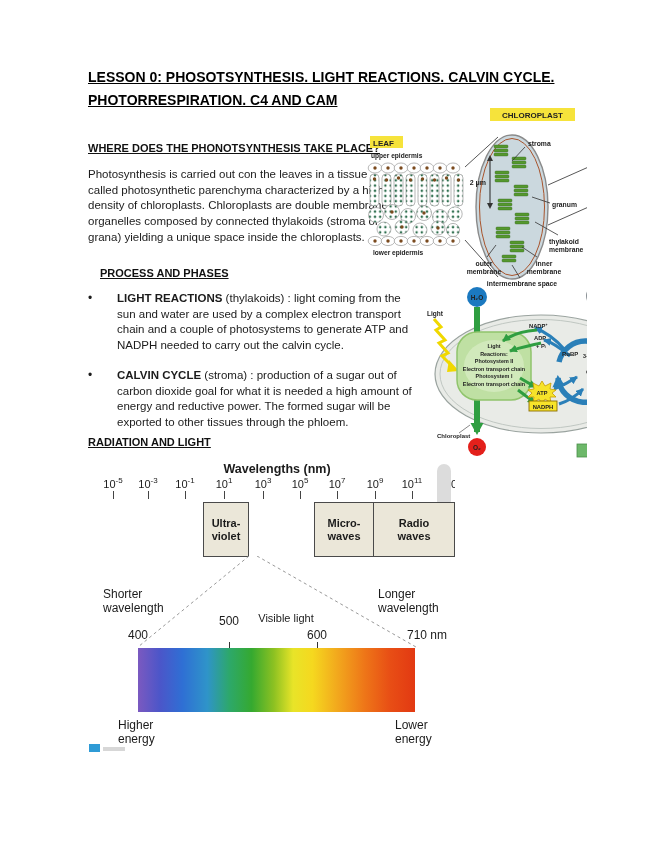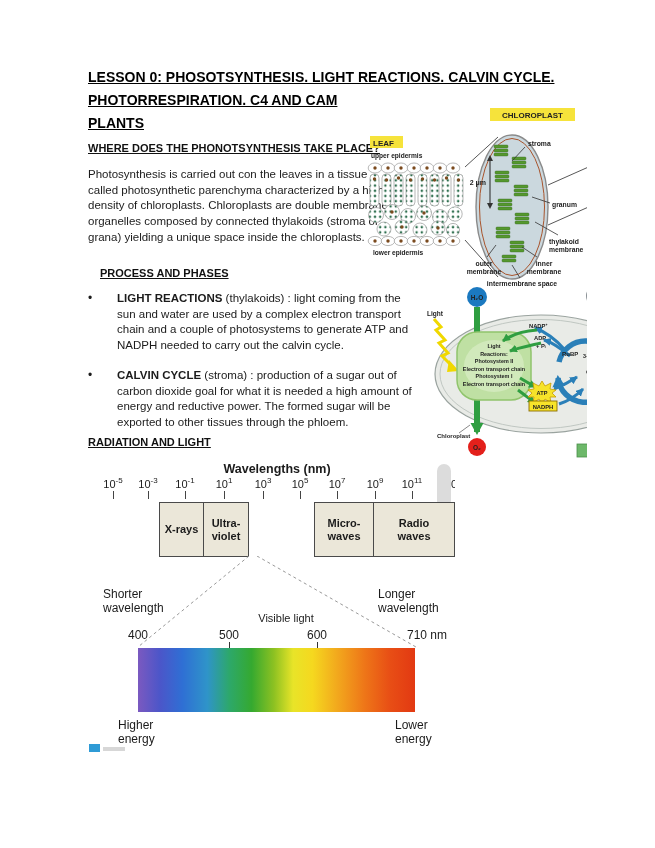--- a/index.html
+++ b/index.html
@@ -34,21 +34,20 @@
   svg text{fill:#222;}
 </style>
 </head>
 <body>
 
 <div class="page">
 
   <div class="abs" style="left:88px;top:66px;width:480px;">
     <div class="title-line">LESSON 0: PHOSOTSYNTHESIS. LIGHT REACTIONS. CALVIN CYCLE.</div>
     <div class="title-line">PHOTORRESPIRATION. C4 AND CAM</div>
-    <div class="title-line">PLANTS</div>
   </div>
 
   <div class="abs h-sub" style="left:88px;top:142px;">WHERE DOES THE PHONOTSYNTHESIS TAKE PLACE?</div>
   <div class="abs body-par" style="left:88px;top:167px;width:303px;">Photosynthesis is carried out con the leaves in a tissue called photosynthetic parenchyma characterized by a high density of chloroplasts. Chloroplasts are double membrane organelles composed by connected thylakoids (stroma or grana) yielding a unique space inside the chloroplasts.</div>
 
   <div class="abs h-sub" style="left:100px;top:267px;">PROCESS AND PHASES</div>
 
   <div class="abs" style="left:88px;top:291px;width:330px;">
     <div class="bullet-item">
       <div class="bullet-marker">•</div>
@@ -339,24 +338,20 @@
     <div class="sp-tickmark" style="left:97px"></div>
     <div class="sp-tickmark" style="left:136px"></div>
     <div class="sp-tickmark" style="left:175px"></div>
     <div class="sp-tickmark" style="left:212px"></div>
     <div class="sp-tickmark" style="left:249px"></div>
     <div class="sp-tickmark" style="left:287px"></div>
     <div class="sp-tickmark" style="left:324px"></div>
 
     <div class="sp-gray-pill"></div>
 
-    <div class="sp-band" style="left:71px;width:43px">
-      <span>X-rays</span>
-        <span></span>
-    </div>
     <div class="sp-band" style="left:115px;width:44px">
       <span>Ultra-</span>
         <span>violet</span>
     </div>
     <div class="sp-band" style="left:226px;width:58px">
       <span>Micro-</span>
         <span>waves</span>
     </div>
     <div class="sp-band" style="left:285px;width:80px">
       <span>Radio</span>
@@ -372,21 +367,21 @@
       <div>Shorter</div>
         <div>wavelength</div>
     </div>
     <div class="abs sp-bold" style="left:290px;top:129px">
       <div>Longer</div>
         <div>wavelength</div>
     </div>
     <div class="abs sp-bold" style="left:198px;top:153px;transform:translateX(-50%);font-size:11px;white-space:nowrap">Visible light</div>
 
     <div class="abs sp-bold" style="left:50px;top:170px;transform:translateX(-50%)">400</div>
-    <div class="abs sp-bold" style="left:141px;top:170px;transform:translateX(-50%)">500</div>
+    <div class="abs sp-bold" style="left:141px;top:156px;transform:translateX(-50%)">500</div>
     <div class="abs sp-bold" style="left:229px;top:170px;transform:translateX(-50%)">600</div>
     <div class="abs sp-bold" style="left:339px;top:170px;transform:translateX(-50%);white-space:nowrap">710 nm</div>
     <div class="mini-tick" style="left:141px"></div>
     <div class="mini-tick" style="left:229px"></div>
 
     <div class="rainbow"></div>
 
     <div class="abs sp-bold" style="left:30px;top:260px">
       <div>Higher</div>
         <div>energy</div>

